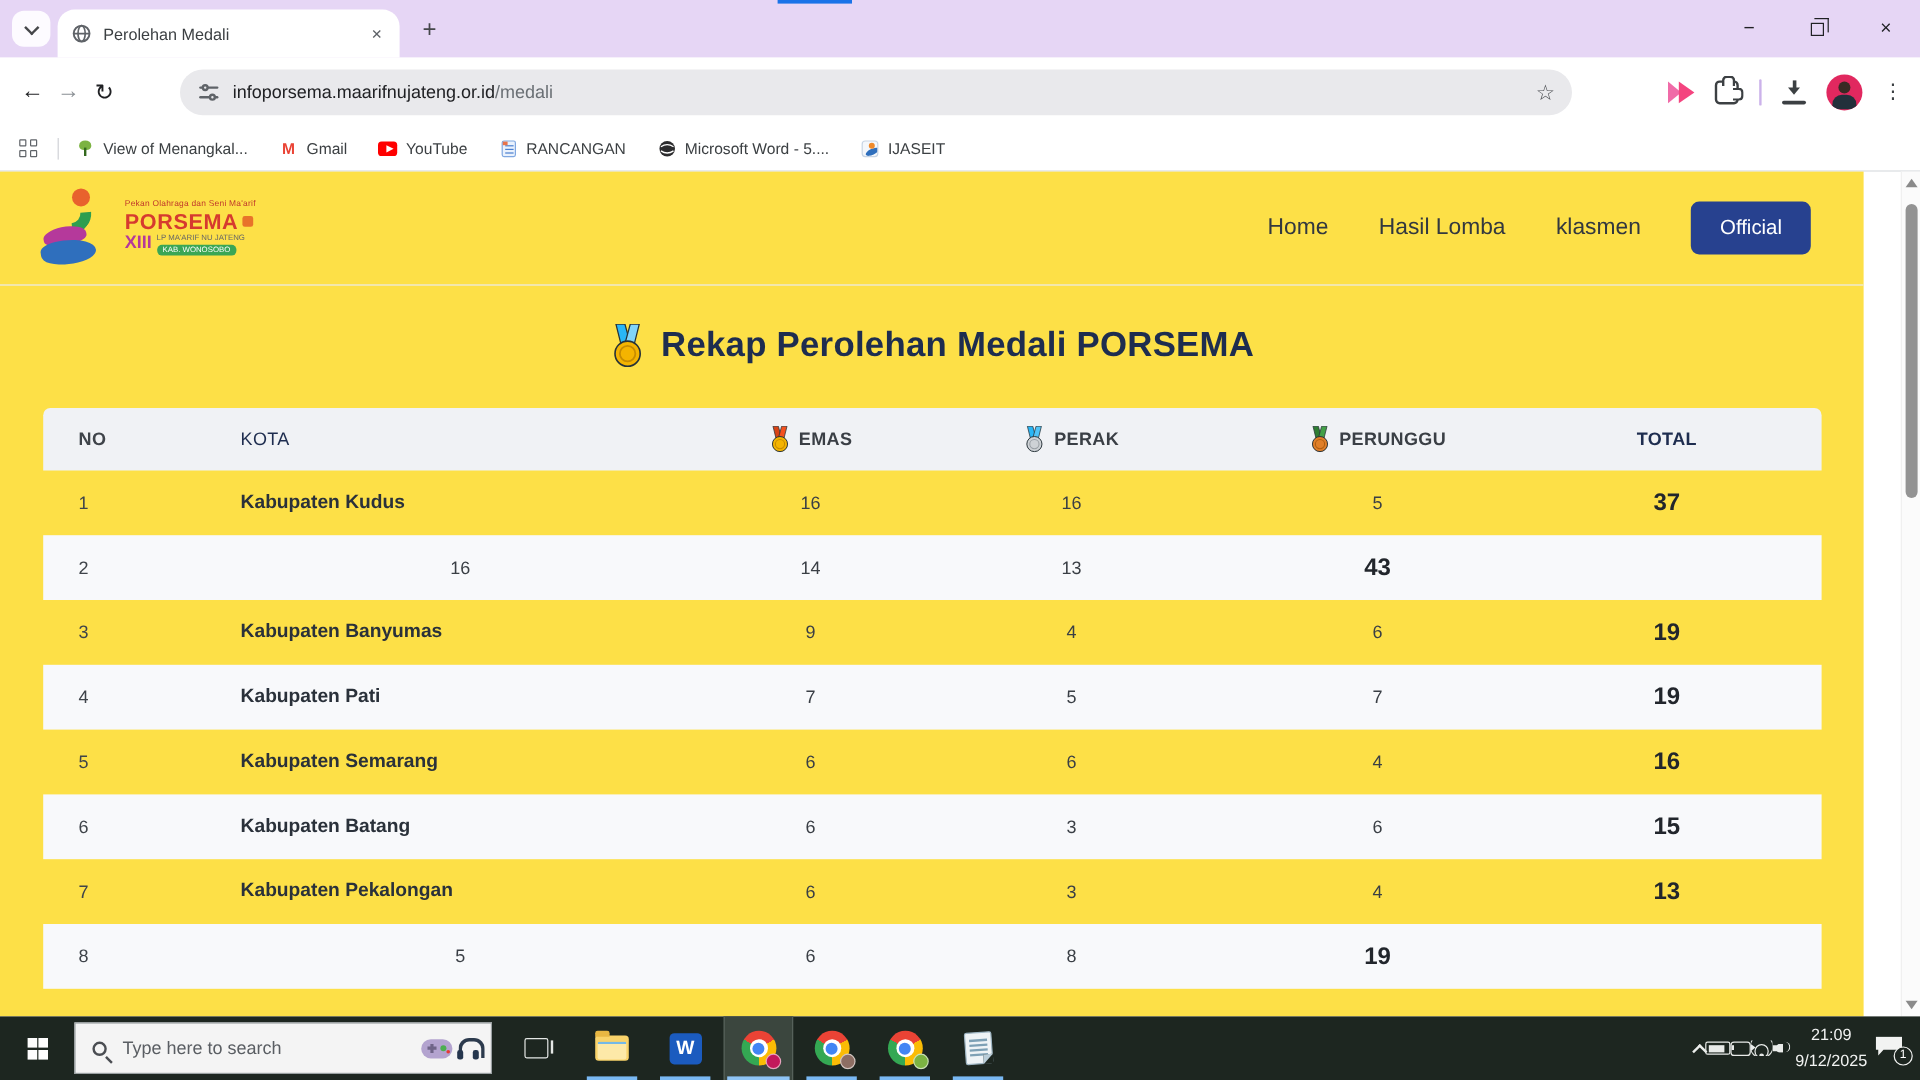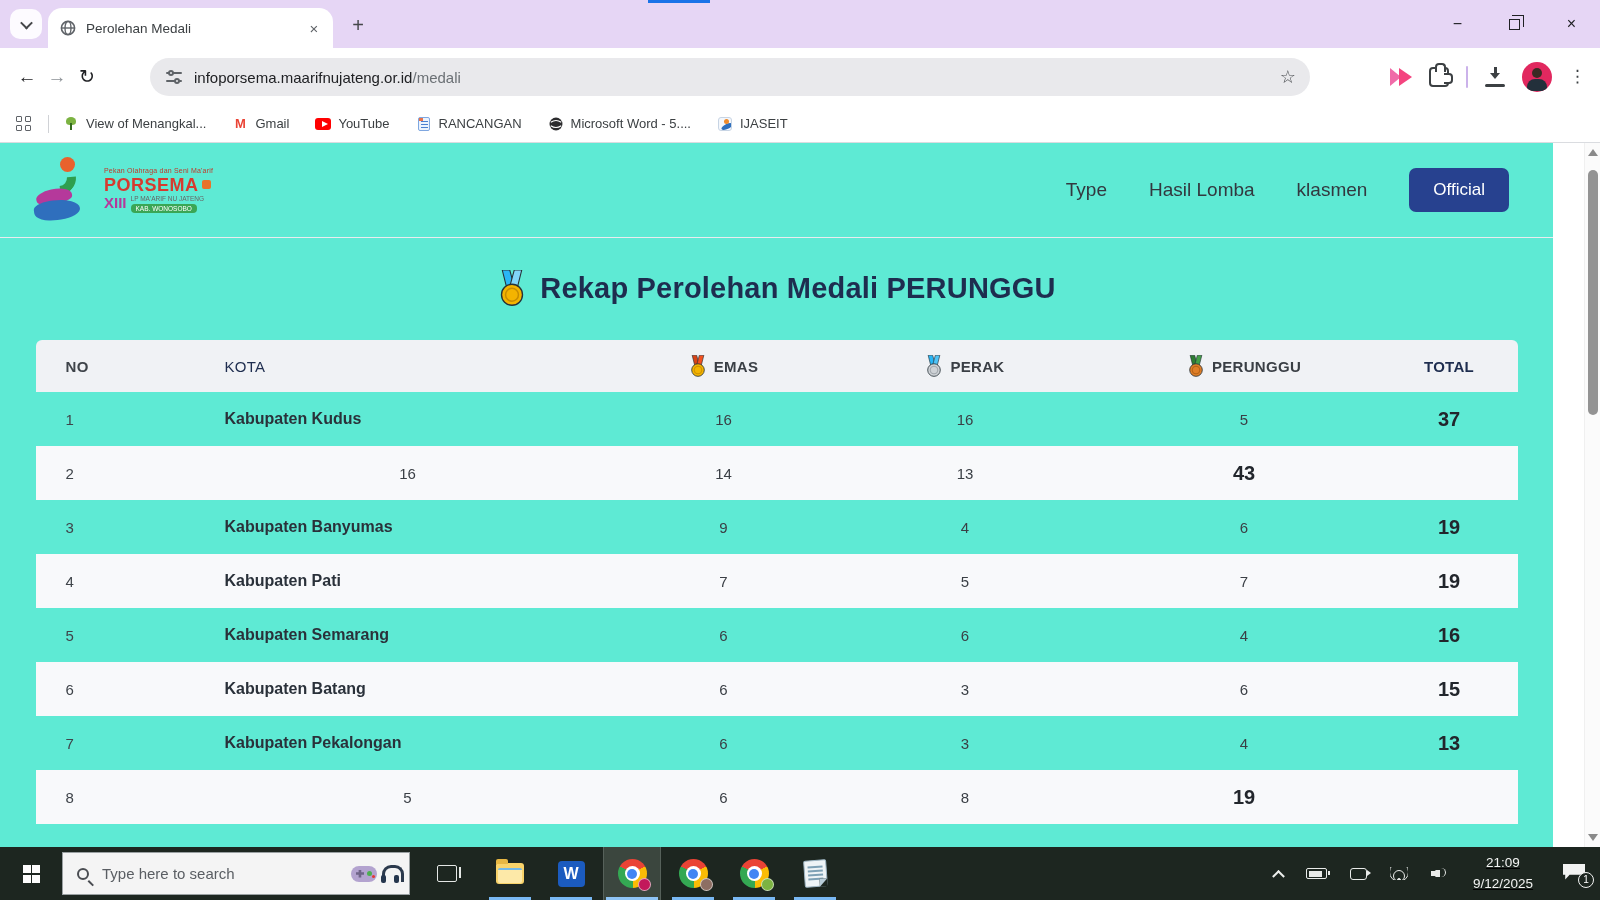--- a/index.html
+++ b/index.html
@@ -74,21 +74,21 @@
   .ic-yt::after { content:""; position:absolute; left:6.5px; top:3px; border-left:6px solid #fff; border-top:3px solid transparent; border-bottom:3px solid transparent; }
   .ic-doc { width:12px; height:14px; background:#eaf2fd; border:1px solid #7fa7e0; border-radius:2px; position:relative; }
   .ic-doc::before { content:""; position:absolute; left:2px; top:3px; width:7px; height:1.6px; background:#4a7fd0; box-shadow:0 3px 0 #4a7fd0, 0 6px 0 #4a7fd0; }
   .ic-doc::after { content:""; position:absolute; left:0; top:0; width:4px; height:3px; background:#e8734a; }
   .ic-globe-dark { width:14px; height:14px; }
   .ic-ija { width:14px; height:14px; border-radius:3px; background:#f4f7fb; border:1px solid #c7d4e4; position:relative; overflow:hidden; }
   .ic-ija::before { content:""; position:absolute; left:2px; top:6px; width:12px; height:5px; background:#2f6fbd; border-radius:50%; transform:rotate(-25deg); }
   .ic-ija::after { content:""; position:absolute; right:2px; top:1px; width:5px; height:5px; border-radius:50%; background:#ef8a2b; }
 
   
-  .content { position:absolute; left:0; top:143px; width:1553px; height:704px; background:#5eead4; overflow:hidden; }
+  .content { position:absolute; left:0; top:143px; width:1553px; height:704px; background:#fde047; overflow:hidden; }
   .site-header { height:95px; border-bottom:1px solid #ebebee; display:flex; align-items:center; justify-content:space-between; padding:0 44px 0 34px; }
   .logo { display:flex; align-items:center; gap:8px; }
   .logo-mark { width:62px; height:66px; position:relative; }
   .lm-ball { position:absolute; left:26px; top:0; width:15px; height:15px; border-radius:50%; background:#e8622d; }
   .lm-green { position:absolute; left:8px; top:4px; width:34px; height:34px; border:9px solid transparent; border-right:9px solid #2e9e4f; border-radius:50%; transform:rotate(40deg); }
   .lm-purple { position:absolute; left:2px; top:32px; width:36px; height:15px; background:#b5399b; border-radius:60% 70% 45% 55%; transform:rotate(-12deg); }
   .lm-blue { position:absolute; left:0px; top:43px; width:46px; height:20px; background:#2f6fbd; border-radius:45% 70% 55% 60%; transform:rotate(-8deg); }
   .logo-text { display:flex; flex-direction:column; line-height:1.12; }
   .logo-tagline { font-size:7px; color:#c0392b; letter-spacing:.2px; }
   .logo-name-row { display:flex; align-items:center; gap:3px; }
@@ -101,21 +101,21 @@
   .logo-badge { font-size:6.5px; color:#fff; background:#3aa655; border-radius:4px; padding:1px 5px; width:max-content; }
   .nav { display:flex; align-items:center; gap:42px; }
   .nav-link { font-size:19px; color:#33383f; }
   .official-btn { background:#27418f; color:#fff; font-size:17px; padding:12px 24px; border-radius:7px; }
 
   .page-title { margin-top:32px; display:flex; align-items:center; justify-content:center; gap:13px; }
   .page-title h1 { font-size:29px; font-weight:700; color:#1e2d4f; letter-spacing:.2px; }
   .medal { display:inline-block; }
 
   .medal-table { width:1482px; margin:34px auto 0; }
-  .trow { display:grid; grid-template-columns:131px 434px 150px 285px 225px 1fr; align-items:center; height:54px;gap:24px; }
+  .trow { display:grid; grid-template-columns:131px 434px 150px 285px 225px 1fr; align-items:center; height:54px; }
   .trow.thead { height:52px; background:#f0f2f5; border-radius:6px 6px 0 0; font-weight:700; color:#1e2d4f; font-size:15px; letter-spacing:.3px; }
   .trow:nth-child(odd):not(.thead) { background:#f8f9fb; }
   .c-no { padding-left:30px; font-size:15px; color:#3f444a; }
   .c-kota { padding-left:34px; font-size:16px; font-weight:600; color:#2a313a; }
   .thead .c-kota { font-size:15px; font-weight:400; color:#1e2d4f; }
   .c-mid { text-align:center; font-size:15px; color:#3a3f45; }
   .thead .c-mid { display:flex; align-items:center; justify-content:center; gap:7px;text-align:right; }
   .c-total { text-align:center; font-size:20px; font-weight:700; color:#22262c; }
   .thead .c-total { font-size:15px; color:#1e2d4f; }
 
@@ -156,21 +156,21 @@
   .chrome-ic { width:29px; height:29px; border-radius:50%; background:conic-gradient(from 300deg, #ea4335 0 120deg, #fbbc05 120deg 240deg, #34a853 240deg 360deg); position:relative; }
   .chrome-ic::before { content:""; position:absolute; left:7px; top:7px; width:15px; height:15px; border-radius:50%; background:#fff; }
   .chrome-ic::after { content:""; position:absolute; left:9.5px; top:9.5px; width:10px; height:10px; border-radius:50%; background:#4285f4; }
   .badge-profile { position:absolute; right:9px; bottom:9px; width:13px; height:13px; border-radius:50%; z-index:2; border:1px solid rgba(255,255,255,.6); }
   .bp-1 { background:#c2185b; }
   .bp-2 { background:#8d6e63; }
   .bp-3 { background:#7cb342; }
   .notepad { width:23px; height:27px; background:#eef3f6; border:1px solid #9fb6c4; border-radius:2px; position:relative; transform:rotate(-4deg); }
   .notepad::before { content:""; position:absolute; left:3px; top:5px; width:15px; height:1.5px; background:#7da0b5; box-shadow:0 4px 0 #7da0b5, 0 8px 0 #7da0b5, 0 12px 0 #7da0b5; }
   .notepad::after { content:""; position:absolute; right:-1px; bottom:-1px; border-left:8px solid #b9cdd9; border-bottom:8px solid #1d2620; }
-  .tb-tray { position:absolute; right:8px; top:0; height:53px; display:flex; align-items:center; gap:23px;text-decoration:underline; }
+  .tb-tray { position:absolute; right:8px; top:0; height:53px; display:flex; align-items:center; gap:0; }
   .tray-chev { width:9px; height:9px; border-left:2px solid #eceeec; border-top:2px solid #eceeec; transform:rotate(45deg) translate(2px,2px); }
   .battery { width:21px; height:11px; border:1.6px solid #e9ebe9; border-radius:2px; position:relative; }
   .battery::before { content:""; position:absolute; right:-4px; top:2px; width:2px; height:4px; background:#e9ebe9; }
   .battery::after { content:""; position:absolute; left:1.5px; top:1.5px; bottom:1.5px; width:13px; background:#e9ebe9; }
   .cam { width:17px; height:12px; border:1.7px solid #e9ebe9; border-radius:3px; position:relative; }
   .cam::after { content:""; position:absolute; right:-5px; top:1.5px; border-top:3px solid transparent; border-bottom:3px solid transparent; border-left:4px solid #e9ebe9; }
   .wifi { width:18px; height:13px; position:relative; overflow:hidden; }
   .wifi i { position:absolute; left:50%; bottom:-2px; transform:translateX(-50%); border:1.7px solid #e9ebe9; border-radius:50%; }
   .wifi i.w1 { width:20px; height:20px; opacity:.95; }
   .wifi i.w2 { width:12px; height:12px; }
@@ -305,35 +305,35 @@
           <span class="logo-ed-row">
             <span class="logo-edition">XIII</span>
             <span class="logo-sub">
               <span class="logo-org">LP MA'ARIF NU JATENG</span>
               <span class="logo-badge">KAB. WONOSOBO</span>
             </span>
           </span>
         </div>
       </div>
       <div class="nav">
-        <span class="nav-link">Type</span>
+        <span class="nav-link">Home</span>
         <span class="nav-link">Hasil Lomba</span>
         <span class="nav-link">klasmen</span>
         <span class="official-btn">Official</span>
       </div>
     </div>
 
     <div class="page-title">
       <svg class="medal" width="30" height="36" viewBox="0 0 20 24">
           <polygon points="3.5,0 8.5,0 11.5,11 6.5,12" fill="#29b6f6" stroke="#263238" stroke-width="0.7"></polygon>
           <polygon points="11.5,0 16.5,0 13.5,12 8.5,11" fill="#81d4fa" stroke="#263238" stroke-width="0.7"></polygon>
           <circle cx="10" cy="16.5" r="7" fill="#f4b400" stroke="#263238" stroke-width="0.9"></circle>
           <circle cx="10" cy="16.5" r="4.3" fill="none" stroke="#c78c00" stroke-width="1"></circle>
         </svg>
-      <h1>Rekap Perolehan Medali PERUNGGU</h1>
+      <h1>Rekap Perolehan Medali PORSEMA</h1>
     </div>
 
     <div class="medal-table">
       <div class="trow thead">
         <div class="c-no">NO</div>
         <div class="c-kota">KOTA</div>
         <div class="c-mid">
           <svg class="medal" width="18" height="22" viewBox="0 0 20 24">
               <polygon points="3.5,0 8.5,0 11.5,11 6.5,12" fill="#d84315" stroke="#263238" stroke-width="0.7"></polygon>
               <polygon points="11.5,0 16.5,0 13.5,12 8.5,11" fill="#f4511e" stroke="#263238" stroke-width="0.7"></polygon>

